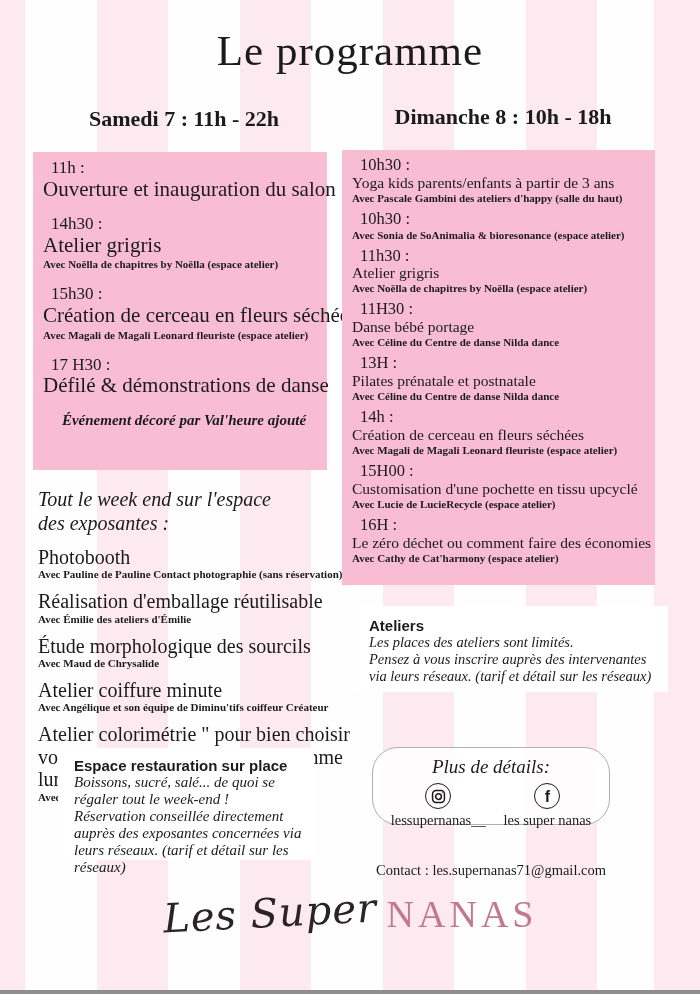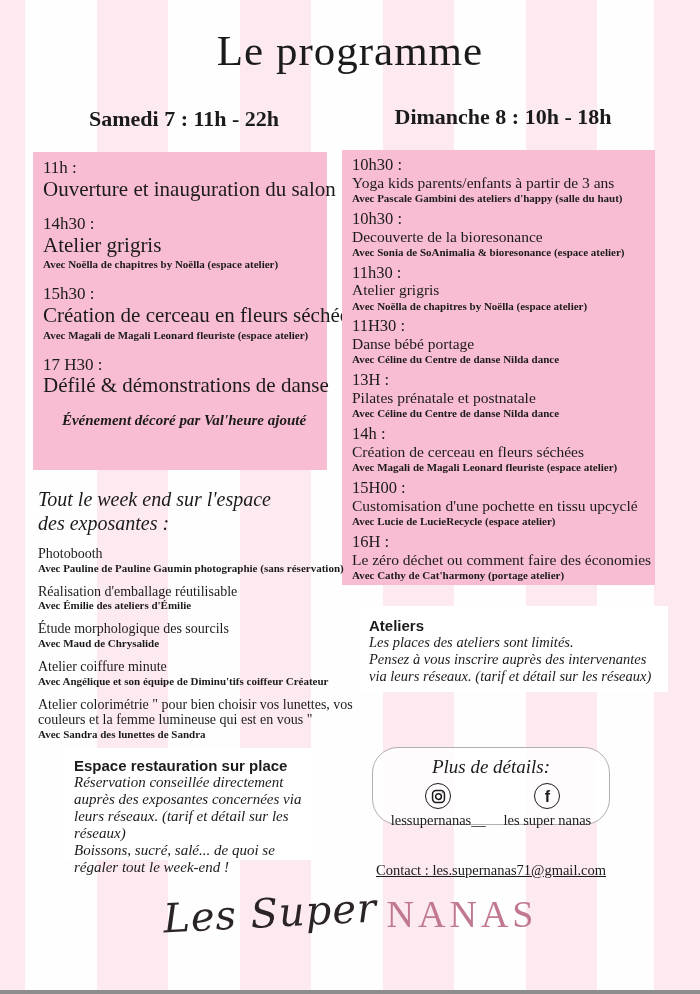--- a/index.html
+++ b/index.html
@@ -22,38 +22,38 @@
   .col-header{position:absolute;font-size:22px;font-weight:700;text-align:center;}
   .col-header.sat{left:38px;top:106px;width:292px;}
   .col-header.sun{left:348px;top:104px;width:310px;}
 
   .pink-block{position:absolute;background:#f9bdd3;box-sizing:border-box;}
   .pink-block.sat{left:33px;top:152px;width:294px;height:318px;padding:7px 2px 6px 10px;}
   .pink-block.sun{left:342px;top:150px;width:313px;height:435px;padding:6px 2px 24px 10px;}
 
   .event{margin-bottom:14px;}
   .pink-block.sun .event{margin-bottom:5px;}
-  .e-time{font-size:17px;line-height:1.1;}
+  .e-time{font-size:17px;line-height:1.1;margin-left:8px;}
   .pink-block.sun .e-time{font-size:16.5px;line-height:1.08;}
   .e-title{font-size:21px;line-height:1.12;white-space:nowrap;}
   .pink-block.sun .e-title{font-size:15.5px;line-height:1.1;}
   .e-sub{font-size:11px;font-weight:700;line-height:1.18;margin-top:1px;}
   .pink-block.sun .e-sub{white-space:nowrap;}
   .block-note{
     margin-top:12px;text-align:center;
     font-size:15px;font-style:italic;font-weight:700;
   }
 
   .weekend{position:absolute;left:38px;top:487px;width:318px;}
   .weekend-heading{
     font-size:20px;font-style:italic;font-weight:500;
     width:262px;line-height:1.2;margin-bottom:11px;
   }
   .w-item{margin-bottom:9px;}
-  .w-title{font-size:14px;line-height:1.12;}
+  .w-title{font-size:20px;line-height:1.12;}
   .w-sub{font-size:11px;font-weight:700;line-height:1.18;white-space:nowrap;}
   .w-item.wrap .w-sub{white-space:normal;}
 
   .white-box{position:absolute;background:#ffffff;box-sizing:border-box;}
   .ateliers-box{left:355px;top:606px;width:313px;height:86px;padding:11px 8px 10px 14px;}
   .box-heading{
     font-family:"Liberation Sans", sans-serif;
     font-size:15px;font-weight:700;line-height:1.15;
   }
   .box-text{font-size:14.5px;font-style:italic;font-weight:500;line-height:1.18;}
@@ -76,21 +76,21 @@
   .icon-circle{
     width:26px;height:26px;border:1.6px solid #1b1b1b;border-radius:50%;
     display:flex;align-items:center;justify-content:center;box-sizing:border-box;
   }
   .fb-glyph{
     font-family:"Liberation Sans", sans-serif;
     font-size:16px;font-weight:700;line-height:1;margin-top:1px;
   }
   .social-label{font-size:14.5px;}
 
-  .contact-line{position:absolute;left:355px;top:862px;width:272px;text-align:center;font-size:14.5px;text-decoration:underline;}
+  .contact-line{position:absolute;left:355px;top:862px;width:272px;text-align:center;font-size:14.5px;}
 
   .logo{
     position:absolute;top:890px;left:0;width:100%;
     display:flex;justify-content:center;align-items:baseline;gap:10px;
   }
   .logo-script{
     font-family:"DejaVu Serif", serif;
     font-style:italic;font-size:40px;color:#2a2327;
     transform:rotate(-3deg);letter-spacing:1px;
   }
@@ -133,21 +133,20 @@
   </div>
 
   <div class="pink-block sun">
     <div class="event">
       <div class="e-time">10h30 :</div>
       <div class="e-title">Yoga kids parents/enfants à partir de 3 ans</div>
       <div class="e-sub">Avec Pascale Gambini des ateliers d'happy (salle du haut)</div>
     </div>
     <div class="event">
       <div class="e-time">10h30 :</div>
-      <div class="e-title">Decouverte de la bioresonance</div>
       <div class="e-sub">Avec Sonia de SoAnimalia &amp; bioresonance (espace atelier)</div>
     </div>
     <div class="event">
       <div class="e-time">11h30  :</div>
       <div class="e-title">Atelier grigris</div>
       <div class="e-sub">Avec Noëlla de chapitres by Noëlla (espace atelier)</div>
     </div>
     <div class="event">
       <div class="e-time">11H30  :</div>
       <div class="e-title">Danse bébé portage</div>
@@ -164,29 +163,29 @@
       <div class="e-sub">Avec Magali de Magali Leonard fleuriste (espace atelier)</div>
     </div>
     <div class="event">
       <div class="e-time">15H00 :</div>
       <div class="e-title">Customisation d'une pochette en tissu upcyclé</div>
       <div class="e-sub">Avec Lucie de LucieRecycle (espace atelier)</div>
     </div>
     <div class="event">
       <div class="e-time">16H :</div>
       <div class="e-title">Le zéro déchet ou comment faire des économies</div>
-      <div class="e-sub">Avec Cathy de Cat'harmony (portage atelier)</div>
+      <div class="e-sub">Avec Cathy de Cat'harmony (espace atelier)</div>
     </div>
   </div>
 
   <div class="weekend">
     <div class="weekend-heading">Tout le week end sur l'espace des exposantes :</div>
     <div class="w-item">
       <div class="w-title">Photobooth</div>
-      <div class="w-sub">Avec Pauline de Pauline Gaumin photographie (sans réservation)</div>
+      <div class="w-sub">Avec Pauline de Pauline Contact photographie (sans réservation)</div>
     </div>
     <div class="w-item">
       <div class="w-title">Réalisation d'emballage réutilisable</div>
       <div class="w-sub">Avec Émilie des ateliers d'Émilie</div>
     </div>
     <div class="w-item">
       <div class="w-title">Étude morphologique des sourcils</div>
       <div class="w-sub">Avec Maud de Chrysalide</div>
     </div>
     <div class="w-item">
@@ -200,22 +199,22 @@
   </div>
 
   <div class="white-box ateliers-box">
     <div class="box-heading">Ateliers</div>
     <div class="box-text">Les places des ateliers sont limités.</div>
     <div class="box-text">Pensez à vous inscrire auprès des intervenantes via leurs réseaux. (tarif et détail sur les réseaux)</div>
   </div>
 
   <div class="white-box restauration-box">
     <div class="box-heading">Espace restauration sur place</div>
+    <div class="box-text">Boissons, sucré, salé... de quoi se régaler tout le week-end !</div>
     <div class="box-text">Réservation conseillée directement auprès des exposantes concernées via leurs réseaux. (tarif et détail sur les réseaux)</div>
-    <div class="box-text">Boissons, sucré, salé... de quoi se régaler tout le week-end !</div>
   </div>
 
   <div class="details-box">
     <div class="details-heading">Plus de détails:</div>
     <div class="social-row">
       <div class="social-col">
         <span class="icon-circle">
           <svg width="15" height="15" viewBox="0 0 24 24" fill="none" stroke="#1b1b1b" stroke-width="2.4">
             <rect x="2.5" y="2.5" width="19" height="19" rx="5.5"></rect>
             <circle cx="12" cy="12" r="4.6"></circle>

